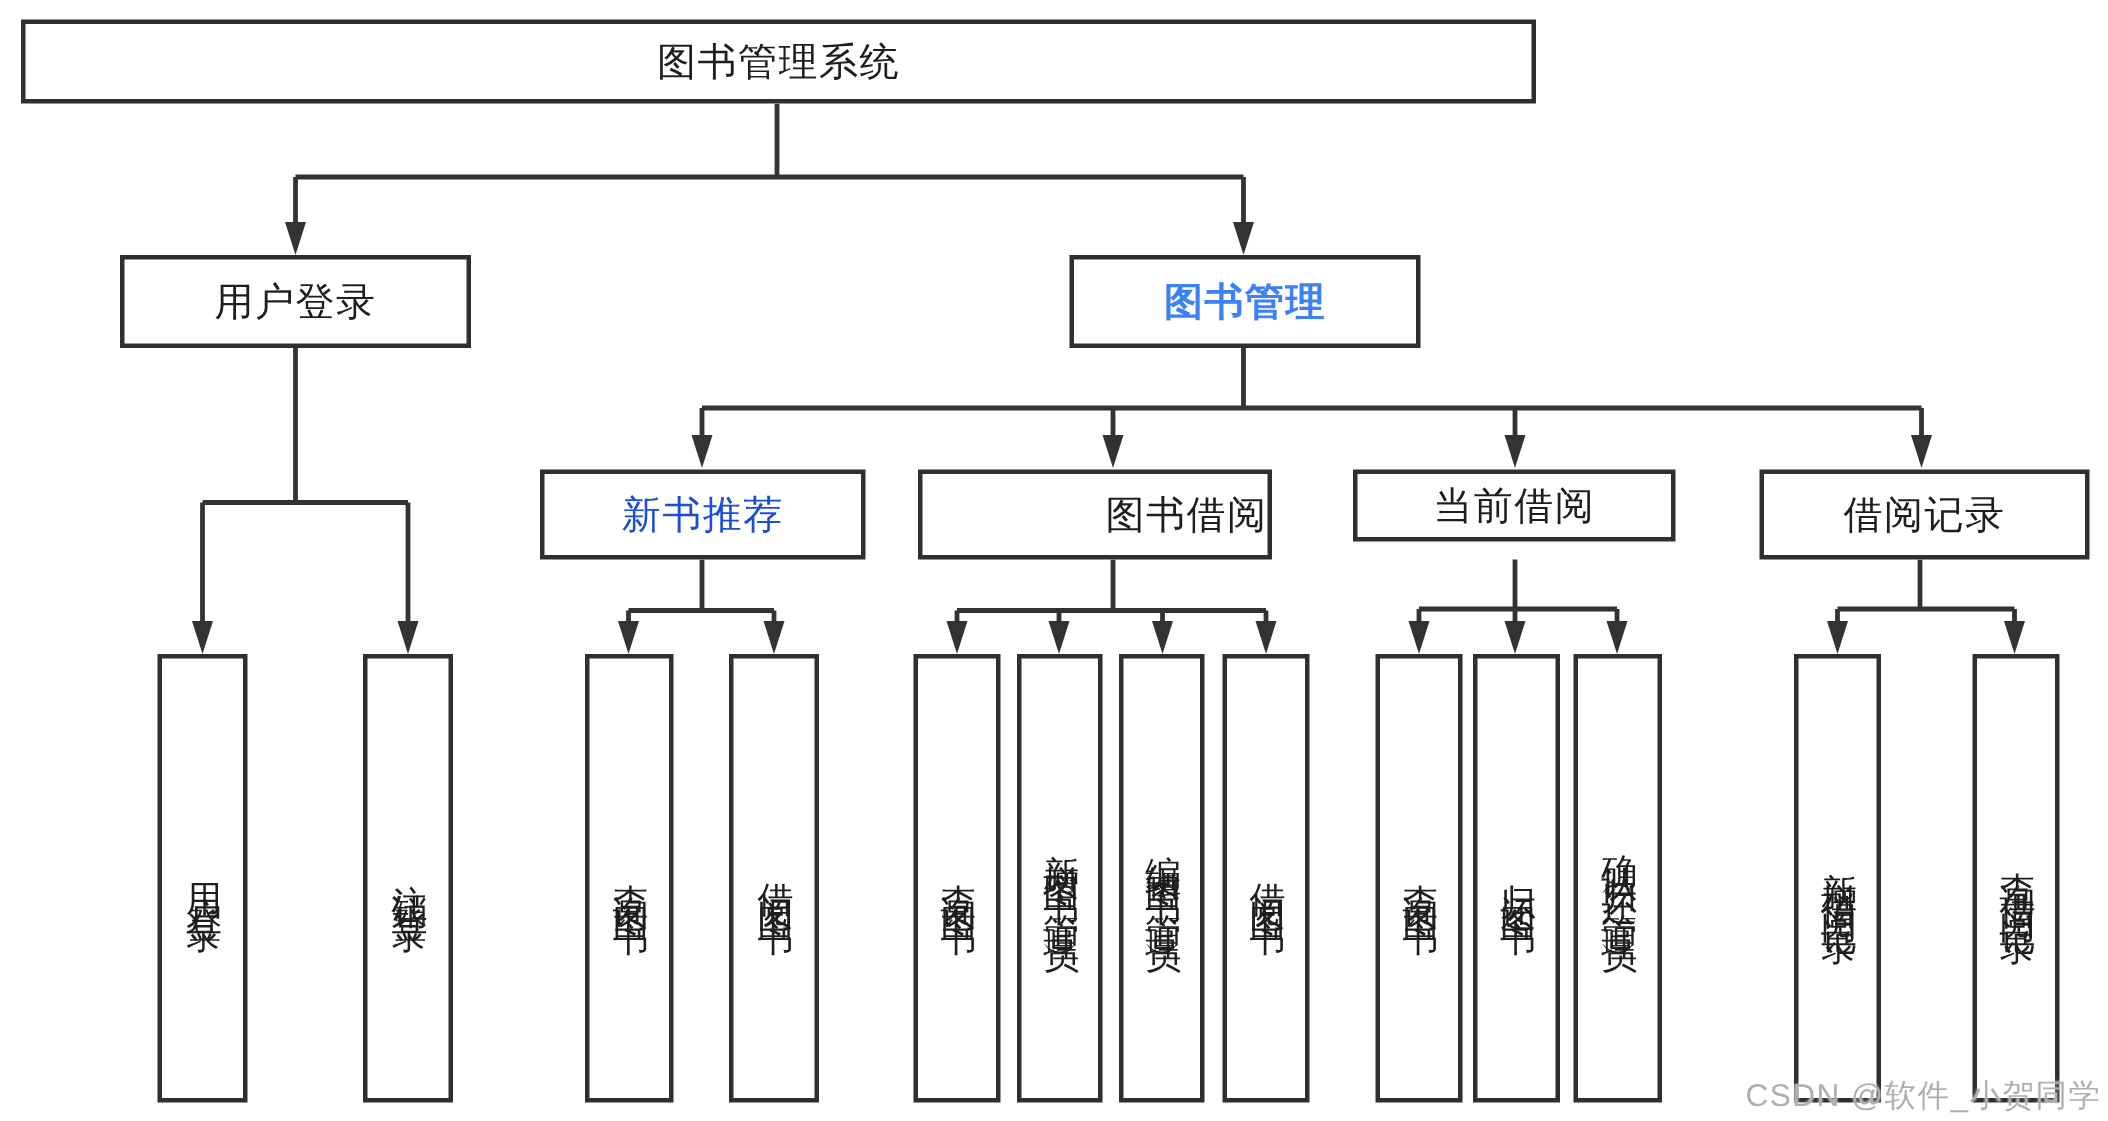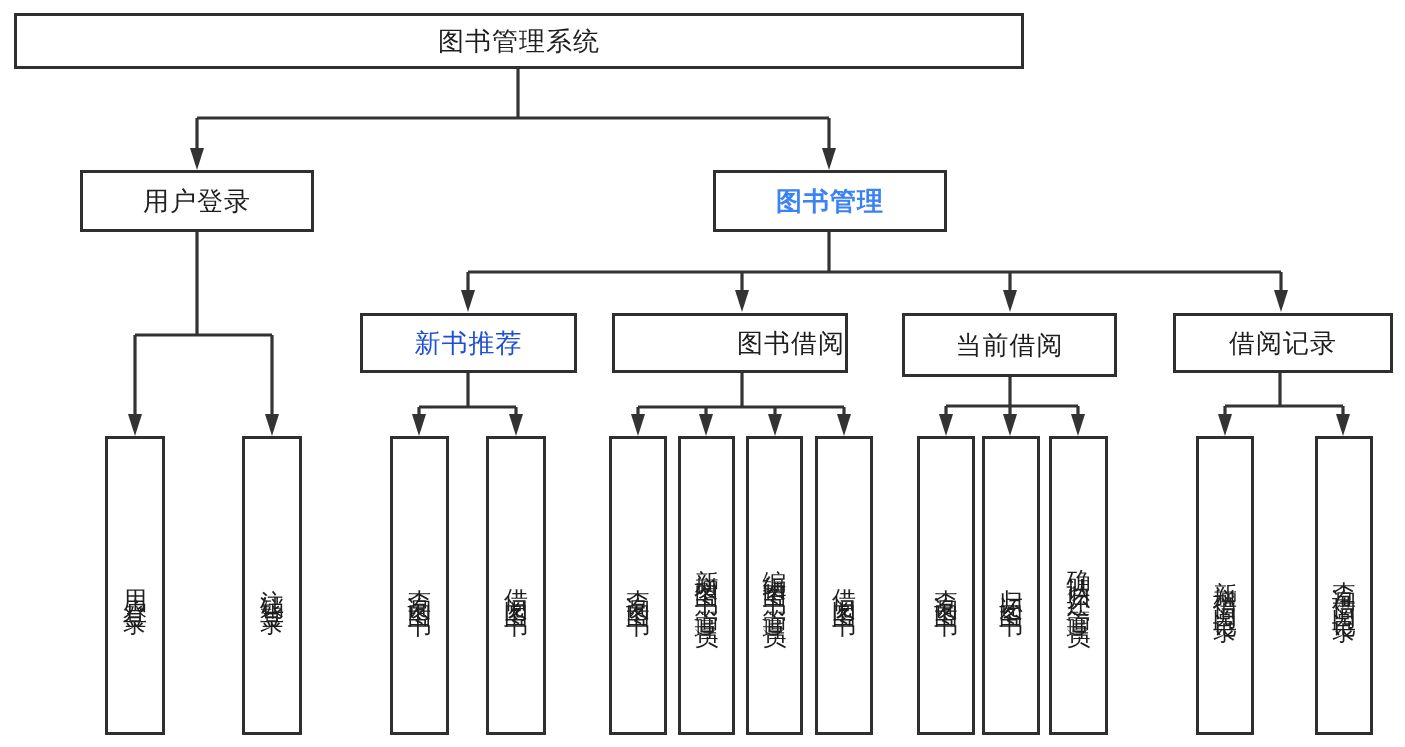--- a/index.html
+++ b/index.html
@@ -99,21 +99,21 @@
       </div>
       <div class="node v" style="left: 242px; top: 436px; width: 60px; height: 299px; border-color: rgb(47, 47, 47);">
         <span class="lbl" style="color: rgb(30, 30, 30);">注销登录</span>
       </div>
       <div class="node" style="left: 360px; top: 313px; width: 217px; height: 60px; border-color: rgb(47, 47, 47);">
         <span class="lbl" style="color: #1d4ed8;">新书推荐</span>
       </div>
       <div class="node" style="left: 612px; top: 313px; width: 236px; height: 60px; border-color: rgb(47, 47, 47); justify-content: flex-end;">
         <span class="lbl" style="color: rgb(30, 30, 30);">图书借阅</span>
       </div>
-      <div class="node" style="left: 902px; top: 313px; width: 215px; height: 64px; border-color: rgb(47, 47, 47);">
+      <div class="node" style="left: 902px; top: 313px; width: 215px; height: 48px; border-color: rgb(47, 47, 47);">
         <span class="lbl" style="color: rgb(30, 30, 30);">当前借阅</span>
       </div>
       <div class="node" style="left: 1173px; top: 313px; width: 220px; height: 60px; border-color: rgb(47, 47, 47);">
         <span class="lbl" style="color: rgb(30, 30, 30);">借阅记录</span>
       </div>
       <div class="node v" style="left: 390px; top: 436px; width: 59px; height: 299px; border-color: rgb(47, 47, 47);">
         <span class="lbl" style="color: rgb(30, 30, 30);">查询图书</span>
       </div>
       <div class="node v" style="left: 486px; top: 436px; width: 60px; height: 299px; border-color: rgb(47, 47, 47);">
         <span class="lbl" style="color: rgb(30, 30, 30);">借阅图书</span>
@@ -139,13 +139,14 @@
       <div class="node v" style="left: 1049px; top: 436px; width: 59px; height: 299px; border-color: rgb(47, 47, 47);">
         <span class="lbl" style="color: rgb(30, 30, 30);">确认归还（管理员）</span>
       </div>
       <div class="node v" style="left: 1196px; top: 436px; width: 58px; height: 299px; border-color: rgb(47, 47, 47);">
         <span class="lbl" style="color: rgb(30, 30, 30);">新增借阅记录</span>
       </div>
       <div class="node v" style="left: 1315px; top: 436px; width: 58px; height: 299px; border-color: rgb(47, 47, 47);">
         <span class="lbl" style="color: rgb(30, 30, 30);">查询借阅记录</span>
       </div>
     </div>
+  <div class="watermark">CSDN @软件_小贺同学</div>
 </div>
 
 </body></html>

